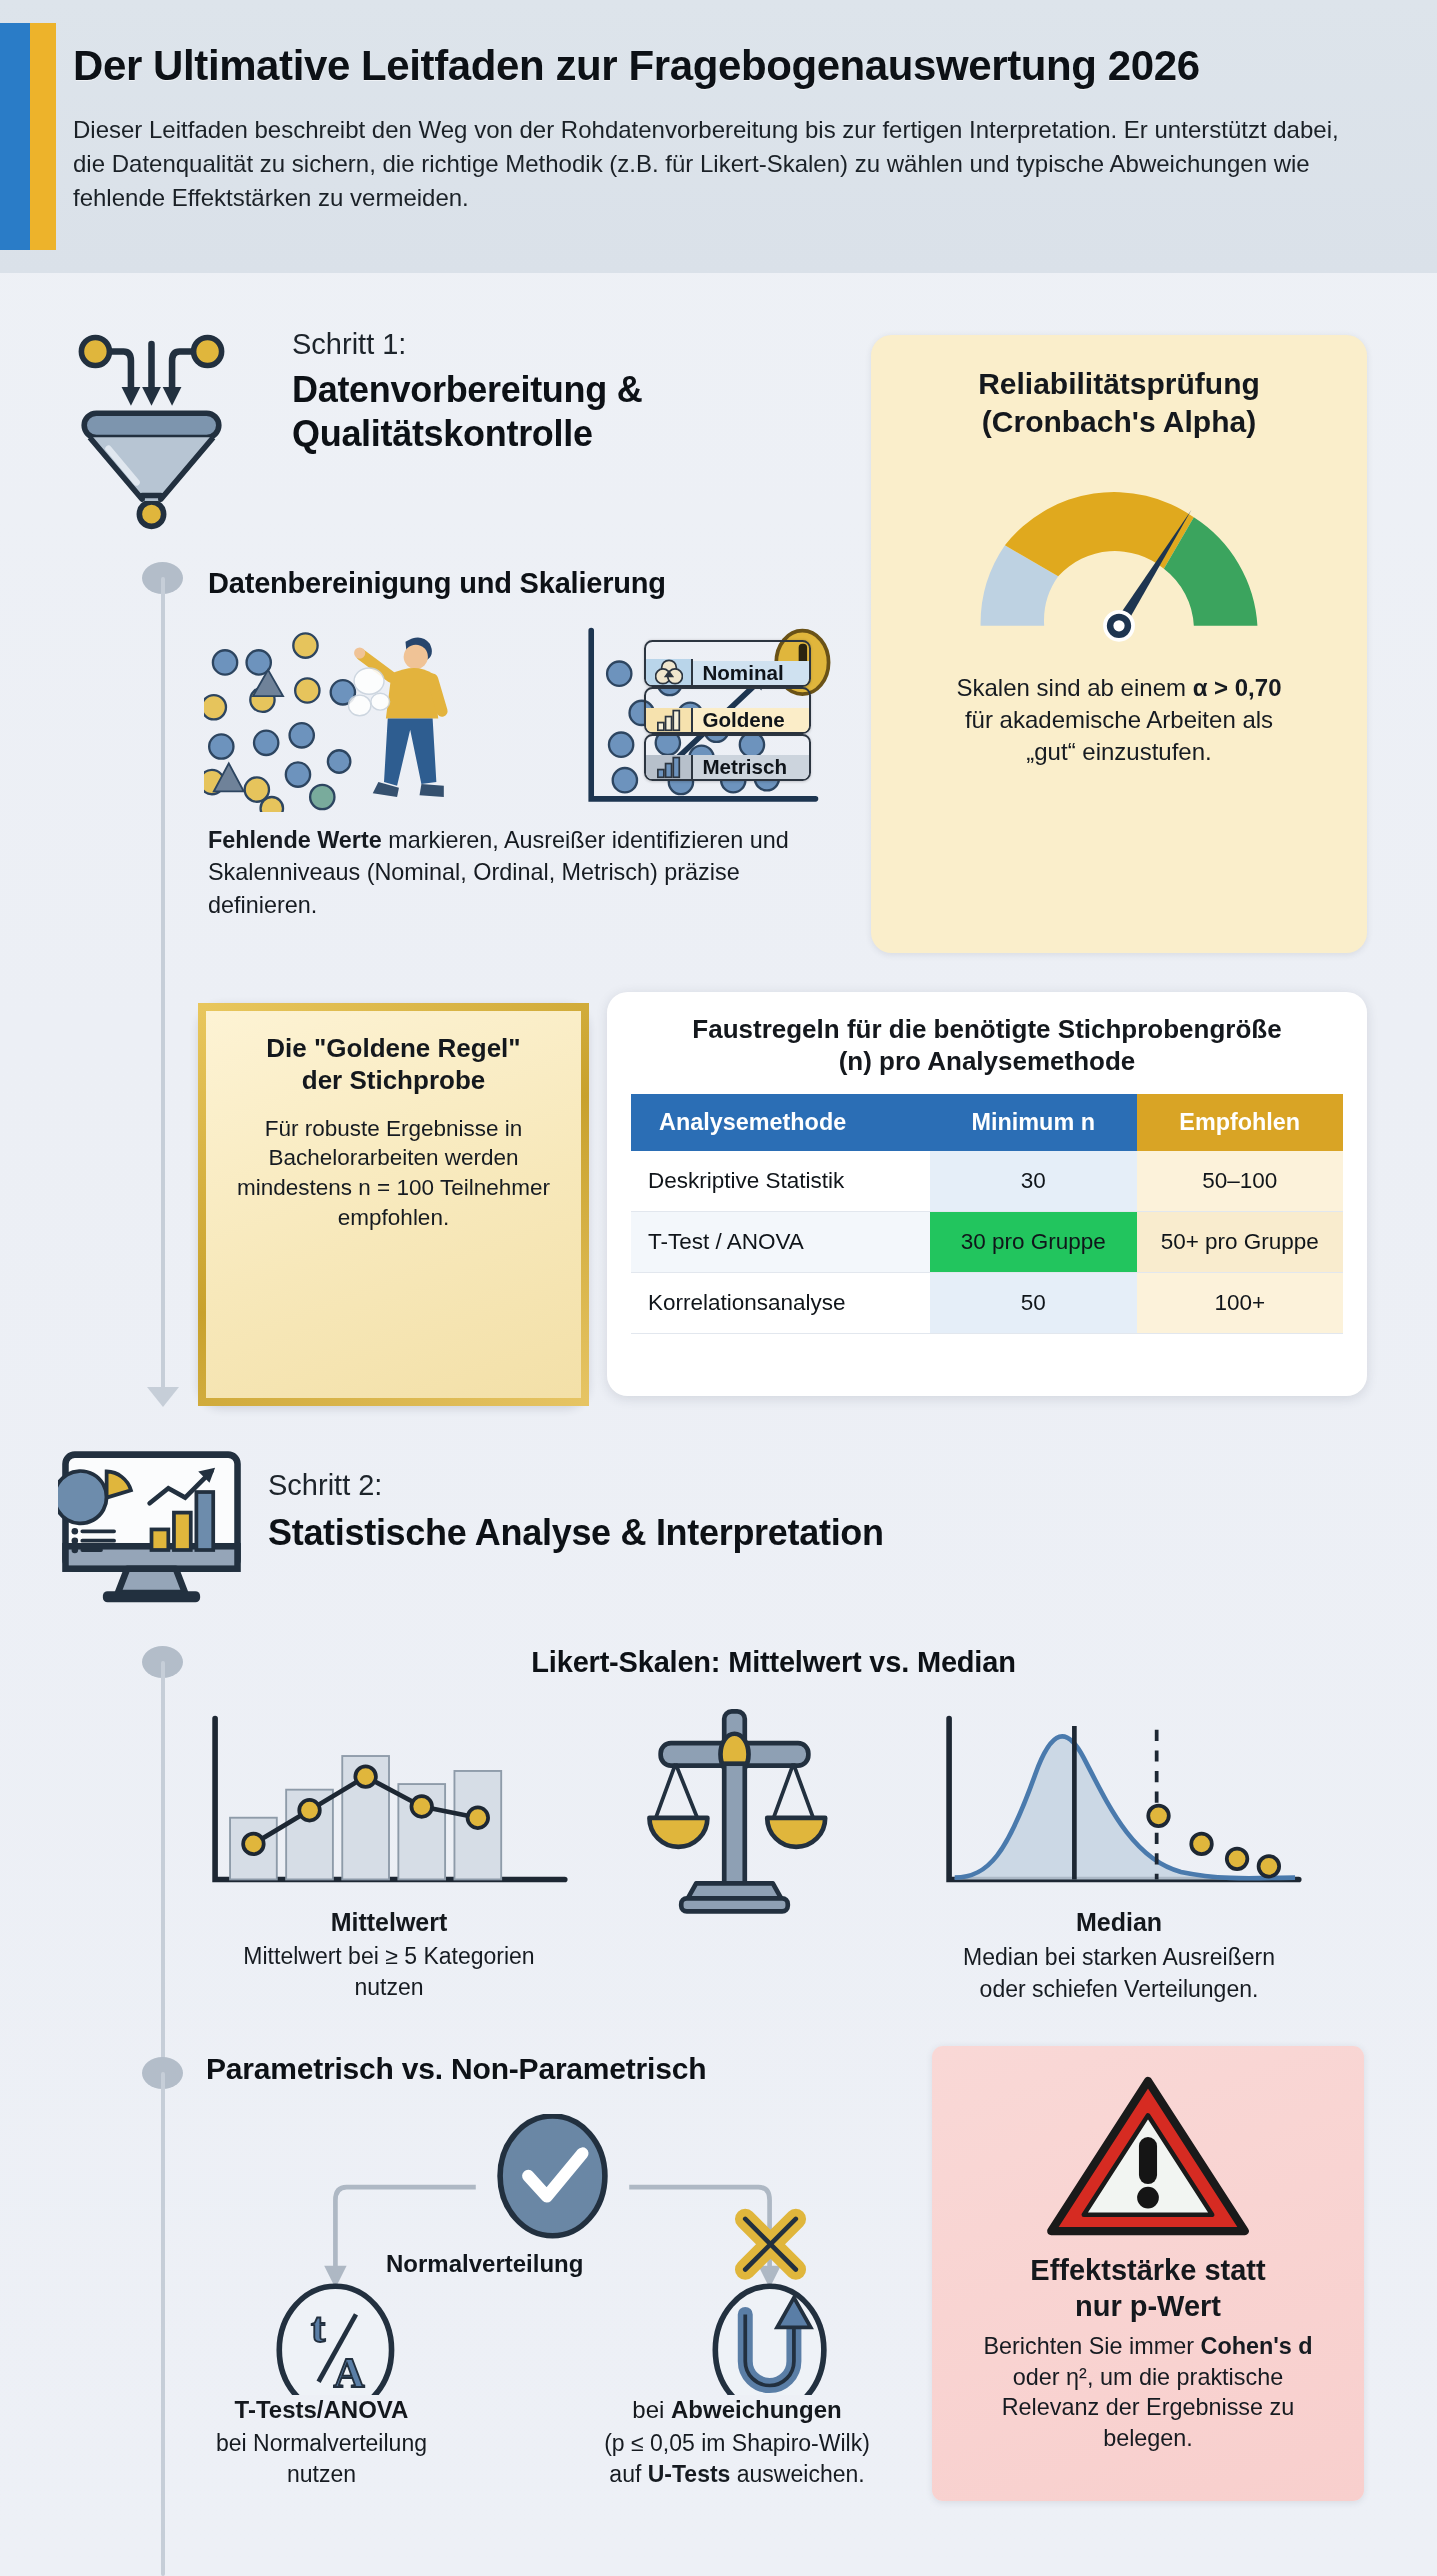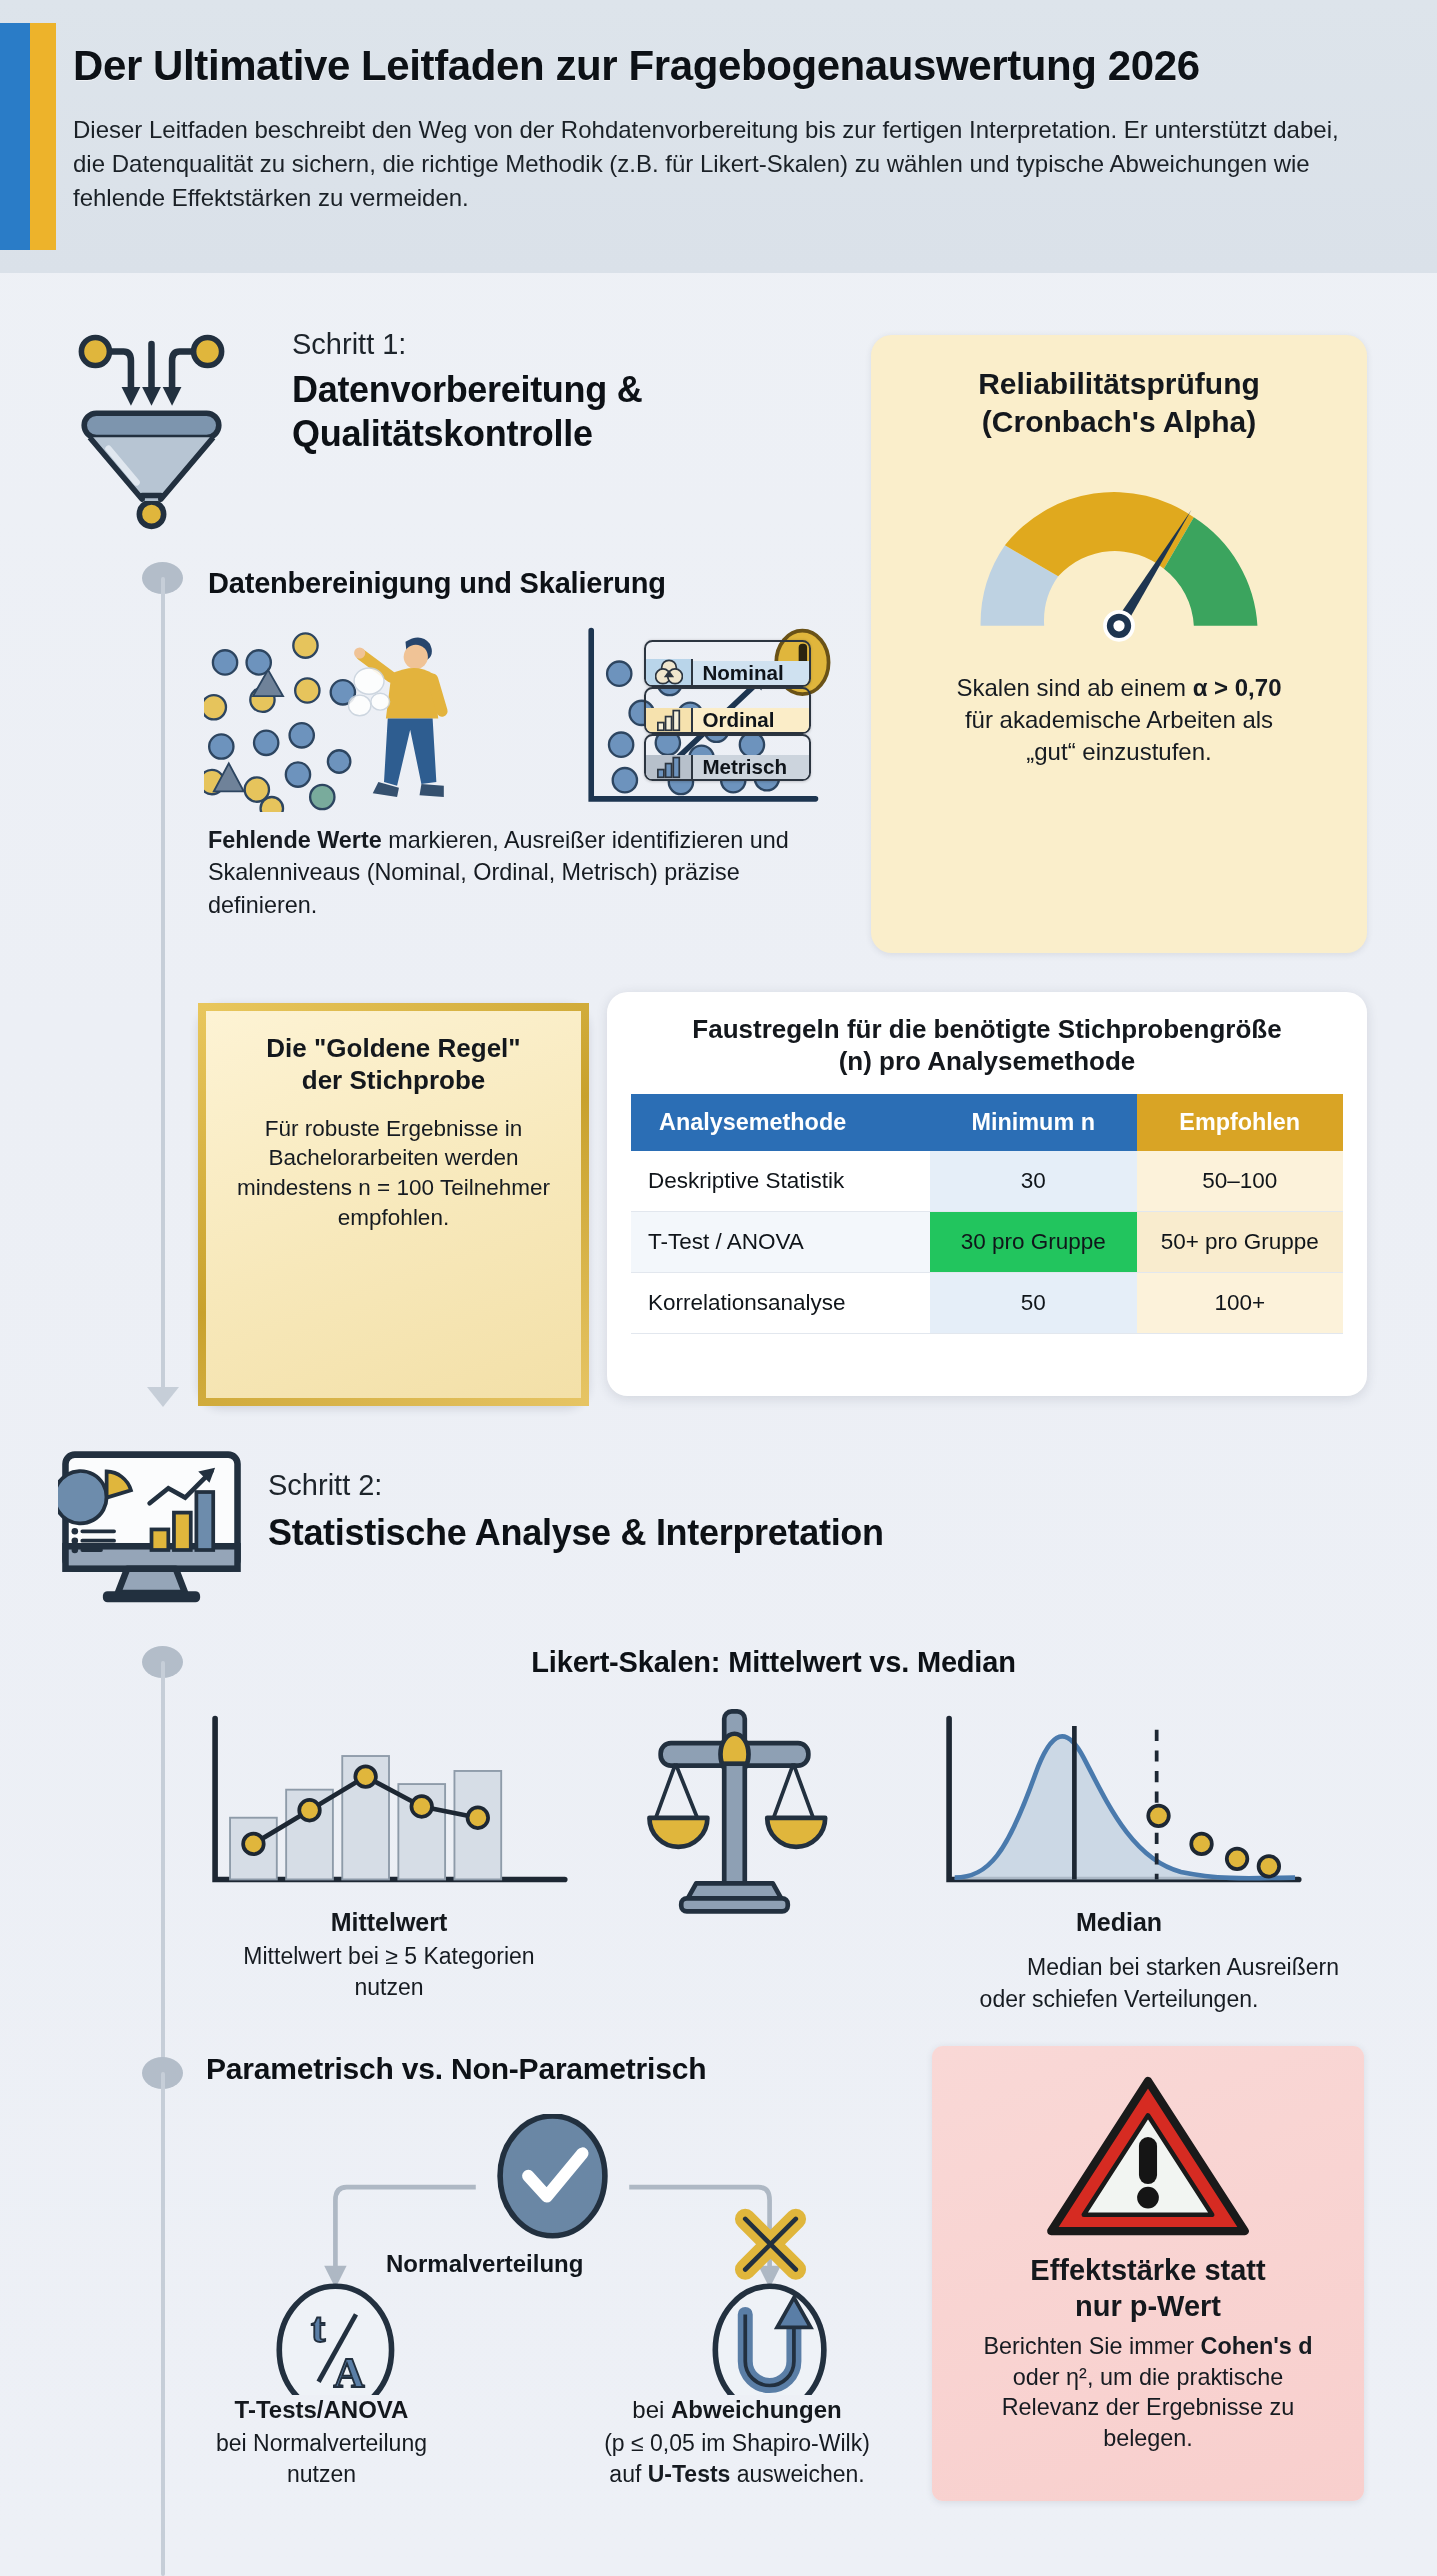--- a/index.html
+++ b/index.html
@@ -264,21 +264,21 @@
       <span class="b-lbl">Nominal</span>
     </div>
     <div class="badge bg-ordinal">
       <span class="b-ico">
         <svg viewBox="0 0 32 28" width="28" height="24">
           <rect x="3" y="17" width="7" height="9" fill="#f5efd9" stroke="#2c3540" stroke-width="2"></rect>
           <rect x="12" y="10" width="7" height="16" fill="#f5efd9" stroke="#2c3540" stroke-width="2"></rect>
           <rect x="21" y="3" width="7" height="23" fill="#f5efd9" stroke="#2c3540" stroke-width="2"></rect>
         </svg>
       </span>
-      <span class="b-lbl">Ordinal</span>
+      <span class="b-lbl">Goldene</span>
     </div>
     <div class="badge bg-metrisch">
       <span class="b-ico">
         <svg viewBox="0 0 32 28" width="28" height="24">
           <rect x="3" y="17" width="7" height="9" fill="#6d93bd" stroke="#2c3540" stroke-width="2"></rect>
           <rect x="12" y="10" width="7" height="16" fill="#6d93bd" stroke="#2c3540" stroke-width="2"></rect>
           <rect x="21" y="3" width="7" height="23" fill="#6d93bd" stroke="#2c3540" stroke-width="2"></rect>
         </svg>
       </span>
       <span class="b-lbl">Metrisch</span>
@@ -411,21 +411,21 @@
       <g fill="#e0b63c" stroke="#1d2733" stroke-width="4">
         <circle cx="238" cy="110" r="11"></circle>
           <circle cx="284" cy="140" r="11"></circle>
         <circle cx="322" cy="156" r="11"></circle>
           <circle cx="356" cy="164" r="11"></circle>
       </g>
     </svg>
   </div>
   <div class="abs ctr" style="left:899px; top:1908px; width:440px;">
     <div style="font-size:25px; font-weight:700;">Median</div>
-    <div class="body-txt" style="font-size:23px; margin-top:15px;text-align:right;">Median bei starken Ausreißern</div>
+    <div class="body-txt" style="font-size:23px; margin-top:5px;">Median bei starken Ausreißern</div>
     <div class="body-txt" style="font-size:23px;">oder schiefen Verteilungen.</div>
   </div>
 
   <h3 class="sub abs" style="left:206px; top:2052px; font-size:30px;">Parametrisch vs. Non-Parametrisch</h3>
 
   <div class="abs" style="left:225px; top:2114px; width:655px; height:281px;">
     <svg viewBox="0 0 700 300" width="655" height="281">
       <path d="M268 78 H130 Q118 78 118 92 V168" stroke="#aeb8c4" stroke-width="5" fill="none"></path>
       <polygon points="118,186 106,162 130,162" fill="#aeb8c4"></polygon>
       <path d="M432 78 H570 Q582 78 582 92 V168" stroke="#aeb8c4" stroke-width="5" fill="none"></path>

